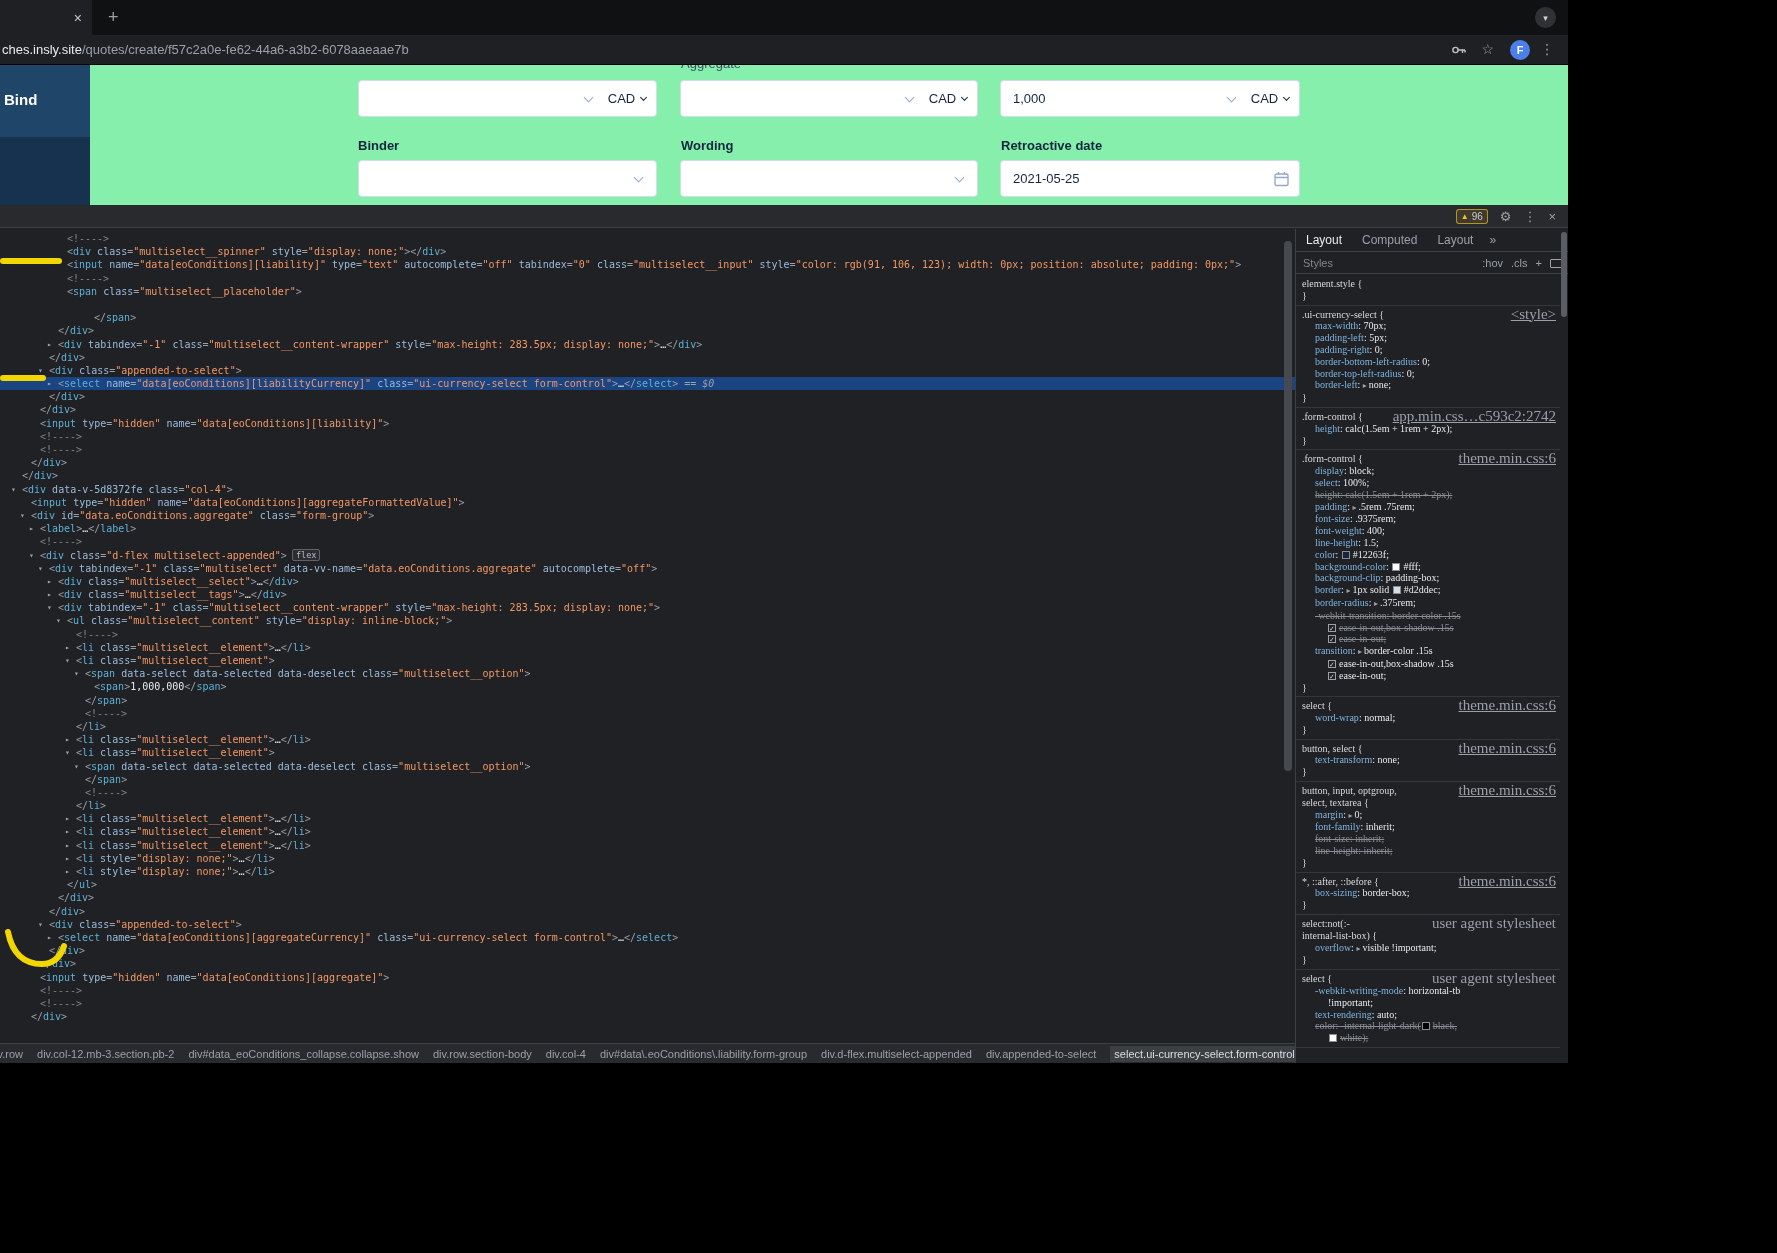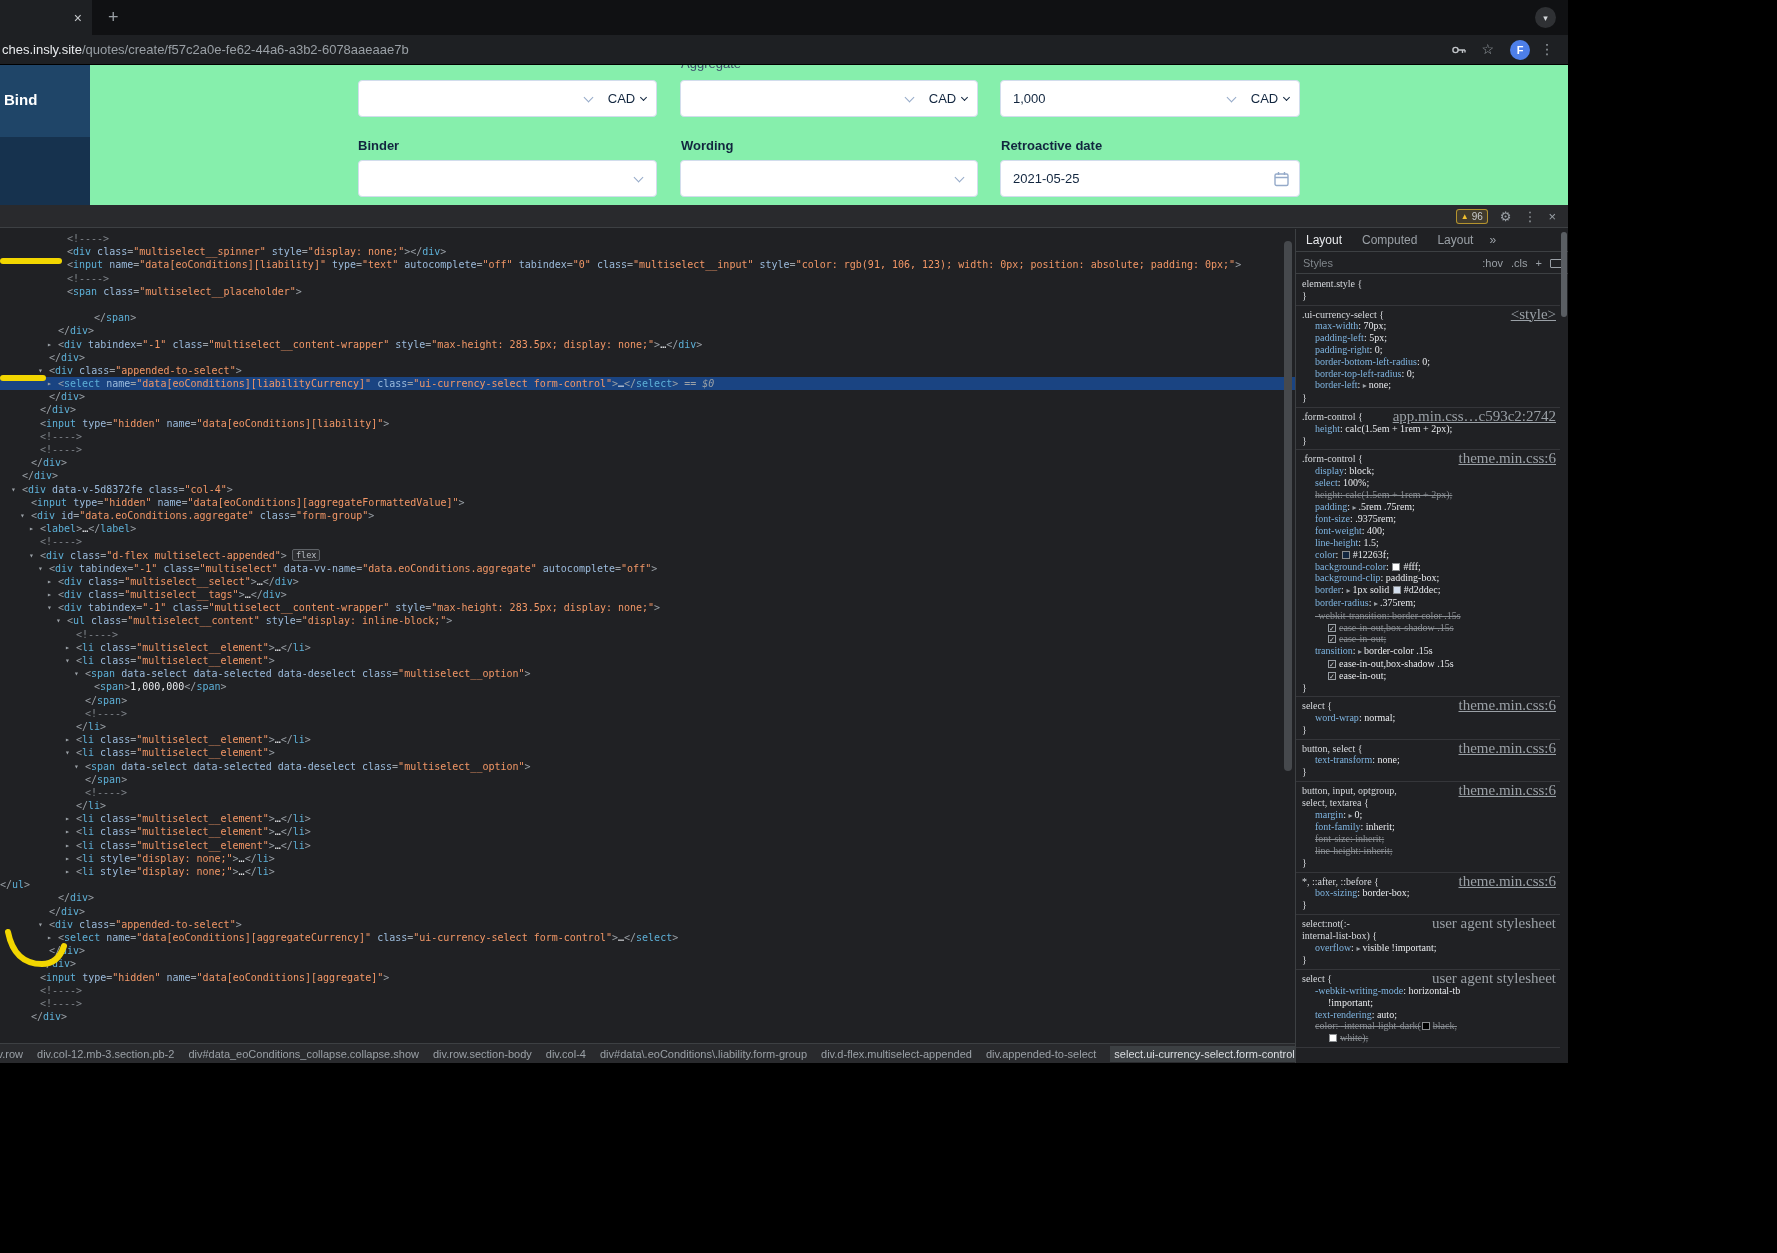--- a/index.html
+++ b/index.html
@@ -228,21 +228,21 @@
             <div class="dom-line"><span class="arrow" style="left:65px">▾</span><span style="padding-left:76px;display:inline-block"><span class="tk-p">&lt;</span><span class="tk-t">li</span><span class="tk-a"> class</span><span class="tk-p">=</span><span class="tk-v">"multiselect__element"</span><span class="tk-p">&gt;</span></span></div>
             <div class="dom-line"><span class="arrow" style="left:74px">▾</span><span style="padding-left:85px;display:inline-block"><span class="tk-p">&lt;</span><span class="tk-t">span</span><span class="tk-a"> data-select data-selected data-deselect class</span><span class="tk-p">=</span><span class="tk-v">"multiselect__option"</span><span class="tk-p">&gt;</span></span></div>
             <div class="dom-line"><span style="padding-left:85px;display:inline-block"><span class="tk-p">&lt;/</span><span class="tk-t">span</span><span class="tk-p">&gt;</span></span></div>
             <div class="dom-line"><span style="padding-left:85px;display:inline-block"><span class="tk-c">&lt;!----&gt;</span></span></div>
             <div class="dom-line"><span style="padding-left:76px;display:inline-block"><span class="tk-p">&lt;/</span><span class="tk-t">li</span><span class="tk-p">&gt;</span></span></div>
             <div class="dom-line"><span class="arrow" style="left:65px">▸</span><span style="padding-left:76px;display:inline-block"><span class="tk-p">&lt;</span><span class="tk-t">li</span><span class="tk-a"> class</span><span class="tk-p">=</span><span class="tk-v">"multiselect__element"</span><span class="tk-p">&gt;</span><span class="tk-x">…</span><span class="tk-p">&lt;/</span><span class="tk-t">li</span><span class="tk-p">&gt;</span></span></div>
             <div class="dom-line"><span class="arrow" style="left:65px">▸</span><span style="padding-left:76px;display:inline-block"><span class="tk-p">&lt;</span><span class="tk-t">li</span><span class="tk-a"> class</span><span class="tk-p">=</span><span class="tk-v">"multiselect__element"</span><span class="tk-p">&gt;</span><span class="tk-x">…</span><span class="tk-p">&lt;/</span><span class="tk-t">li</span><span class="tk-p">&gt;</span></span></div>
             <div class="dom-line"><span class="arrow" style="left:65px">▸</span><span style="padding-left:76px;display:inline-block"><span class="tk-p">&lt;</span><span class="tk-t">li</span><span class="tk-a"> class</span><span class="tk-p">=</span><span class="tk-v">"multiselect__element"</span><span class="tk-p">&gt;</span><span class="tk-x">…</span><span class="tk-p">&lt;/</span><span class="tk-t">li</span><span class="tk-p">&gt;</span></span></div>
             <div class="dom-line"><span class="arrow" style="left:65px">▸</span><span style="padding-left:76px;display:inline-block"><span class="tk-p">&lt;</span><span class="tk-t">li</span><span class="tk-a"> style</span><span class="tk-p">=</span><span class="tk-v">"display: none;"</span><span class="tk-p">&gt;</span><span class="tk-x">…</span><span class="tk-p">&lt;/</span><span class="tk-t">li</span><span class="tk-p">&gt;</span></span></div>
             <div class="dom-line"><span class="arrow" style="left:65px">▸</span><span style="padding-left:76px;display:inline-block"><span class="tk-p">&lt;</span><span class="tk-t">li</span><span class="tk-a"> style</span><span class="tk-p">=</span><span class="tk-v">"display: none;"</span><span class="tk-p">&gt;</span><span class="tk-x">…</span><span class="tk-p">&lt;/</span><span class="tk-t">li</span><span class="tk-p">&gt;</span></span></div>
-            <div class="dom-line"><span style="display:inline-block"><span class="tk-p">&lt;/</span><span class="tk-t">ul</span><span class="tk-p">&gt;</span></span></div>
+            <div class="dom-line"><span style="padding-left:67px;display:inline-block"><span class="tk-p">&lt;/</span><span class="tk-t">ul</span><span class="tk-p">&gt;</span></span></div>
             <div class="dom-line"><span style="padding-left:58px;display:inline-block"><span class="tk-p">&lt;/</span><span class="tk-t">div</span><span class="tk-p">&gt;</span></span></div>
             <div class="dom-line"><span style="padding-left:49px;display:inline-block"><span class="tk-p">&lt;/</span><span class="tk-t">div</span><span class="tk-p">&gt;</span></span></div>
             <div class="dom-line"><span class="arrow" style="left:38px">▾</span><span style="padding-left:49px;display:inline-block"><span class="tk-p">&lt;</span><span class="tk-t">div</span><span class="tk-a"> class</span><span class="tk-p">=</span><span class="tk-v">"appended-to-select"</span><span class="tk-p">&gt;</span></span></div>
             <div class="dom-line"><span class="arrow" style="left:47px">▸</span><span style="padding-left:58px;display:inline-block"><span class="tk-p">&lt;</span><span class="tk-t">select</span><span class="tk-a"> name</span><span class="tk-p">=</span><span class="tk-v">"data[eoConditions][aggregateCurrency]"</span><span class="tk-a"> class</span><span class="tk-p">=</span><span class="tk-v">"ui-currency-select form-control"</span><span class="tk-p">&gt;</span><span class="tk-x">…</span><span class="tk-p">&lt;/</span><span class="tk-t">select</span><span class="tk-p">&gt;</span></span></div>
             <div class="dom-line"><span style="padding-left:49px;display:inline-block"><span class="tk-p">&lt;/</span><span class="tk-t">div</span><span class="tk-p">&gt;</span></span></div>
             <div class="dom-line"><span style="padding-left:40px;display:inline-block"><span class="tk-p">&lt;/</span><span class="tk-t">div</span><span class="tk-p">&gt;</span></span></div>
             <div class="dom-line"><span style="padding-left:40px;display:inline-block"><span class="tk-p">&lt;</span><span class="tk-t">input</span><span class="tk-a"> type</span><span class="tk-p">=</span><span class="tk-v">"hidden"</span><span class="tk-a"> name</span><span class="tk-p">=</span><span class="tk-v">"data[eoConditions][aggregate]"</span><span class="tk-p">&gt;</span></span></div>
             <div class="dom-line"><span style="padding-left:40px;display:inline-block"><span class="tk-c">&lt;!----&gt;</span></span></div>
             <div class="dom-line"><span style="padding-left:40px;display:inline-block"><span class="tk-c">&lt;!----&gt;</span></span></div>
             <div class="dom-line"><span style="padding-left:31px;display:inline-block"><span class="tk-p">&lt;/</span><span class="tk-t">div</span><span class="tk-p">&gt;</span></span></div>

